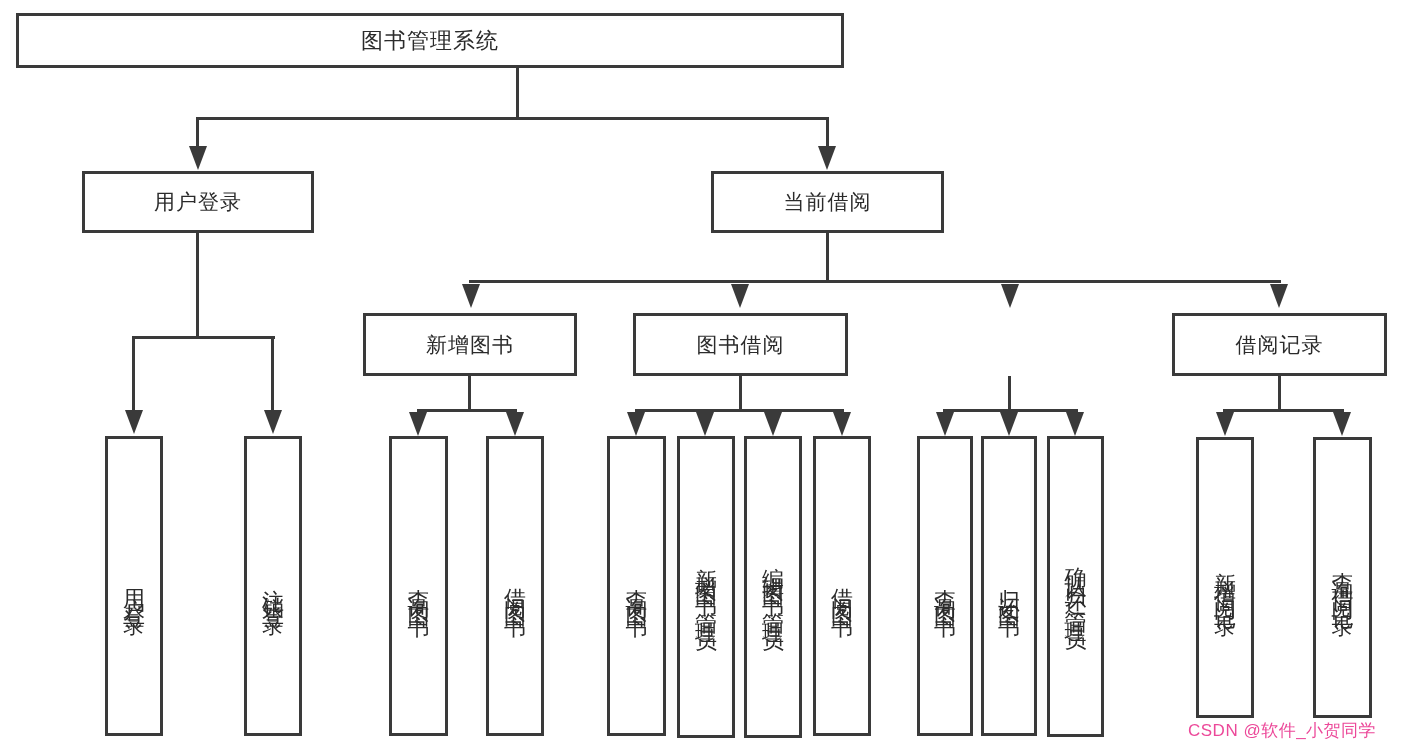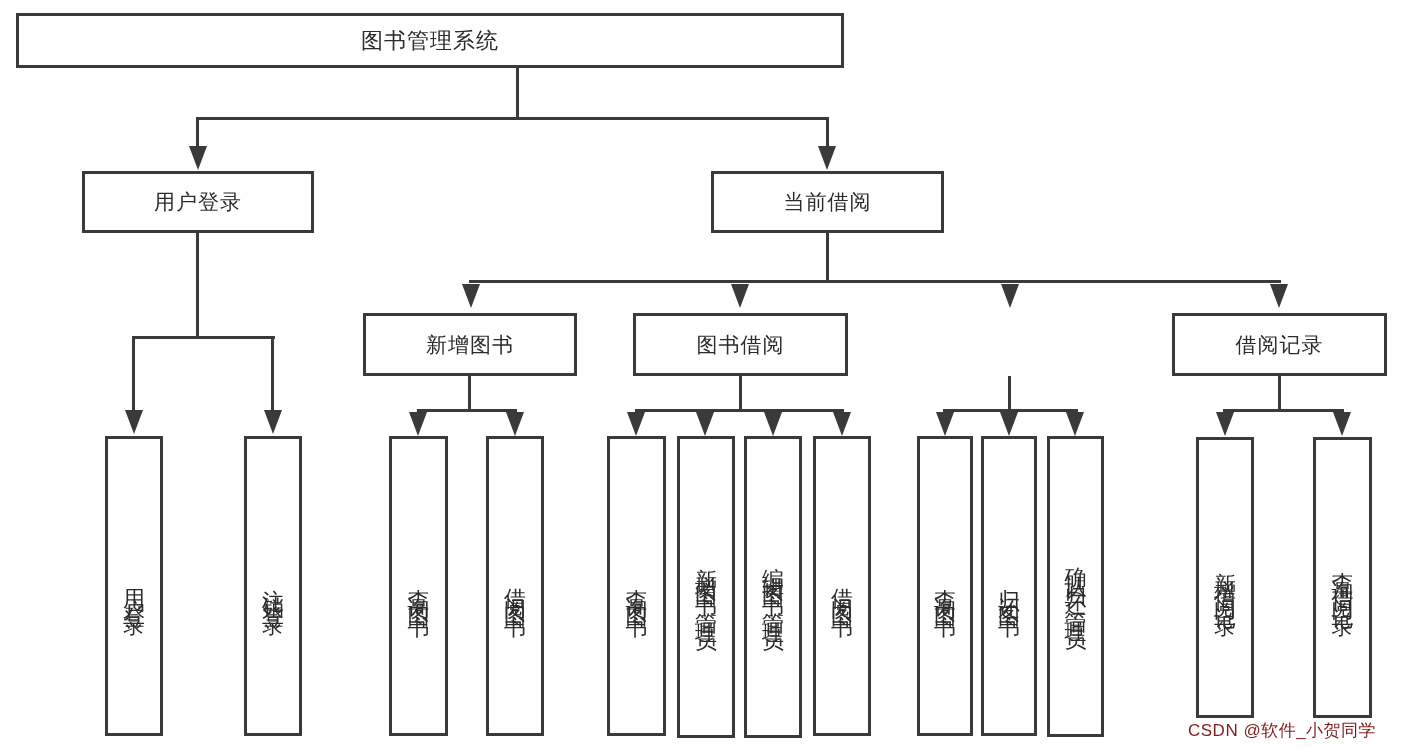--- a/index.html
+++ b/index.html
@@ -134,15 +134,15 @@
   <div class="box vbox" style="left:744px; top:436px; width:58px; height:302px;">编辑图书（管理员）</div>
   <div class="box vbox" style="left:813px; top:436px; width:58px; height:300px;">借阅图书</div>
 
   <div class="box vbox" style="left:917px; top:436px; width:56px; height:300px;">查询图书</div>
   <div class="box vbox" style="left:981px; top:436px; width:56px; height:300px;">归还图书</div>
   <div class="box vbox" style="left:1047px; top:436px; width:57px; height:301px;">确认归还（管理员）</div>
 
   <div class="box vbox" style="left:1196px; top:437px; width:58px; height:281px;">新增借阅记录</div>
   <div class="box vbox" style="left:1313px; top:437px; width:59px; height:281px;">查询借阅记录</div>
 
-  <div class="watermark" style="color: #7f1d1d;">CSDN @软件_小贺同学</div>
+  <div class="watermark" style="color: #ec4899;">CSDN @软件_小贺同学</div>
 
 </div>
 
 </body></html>

